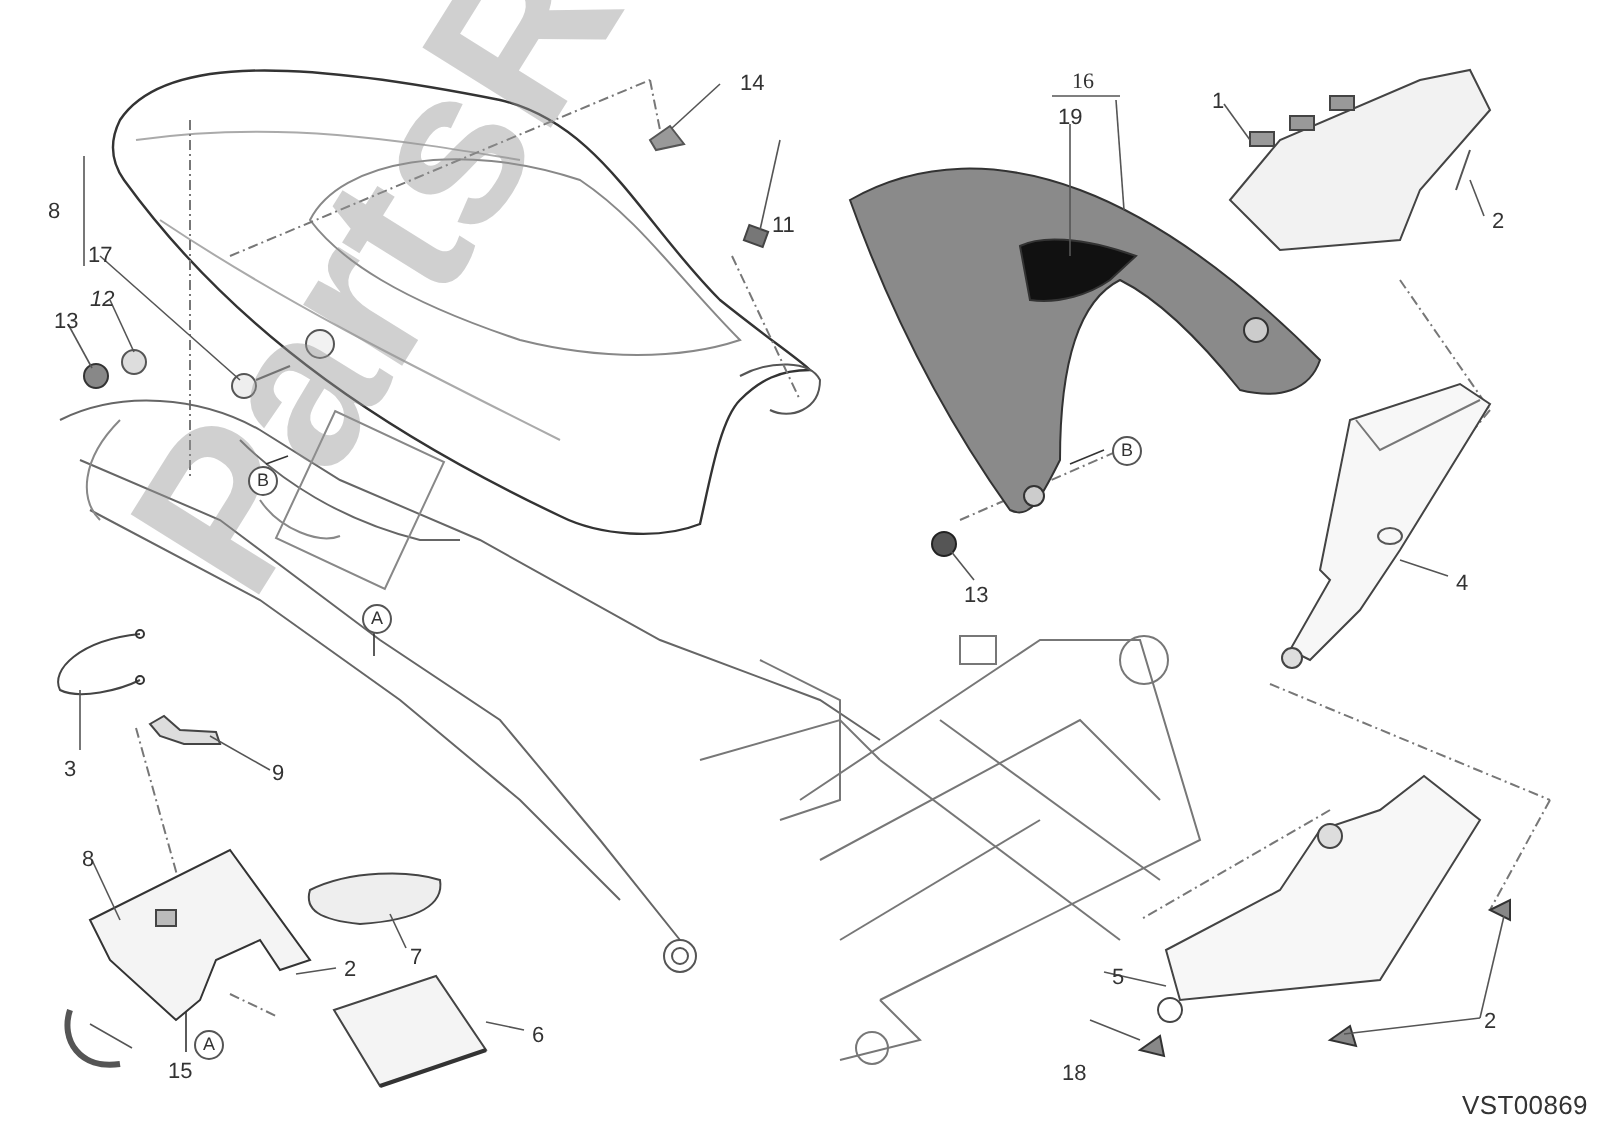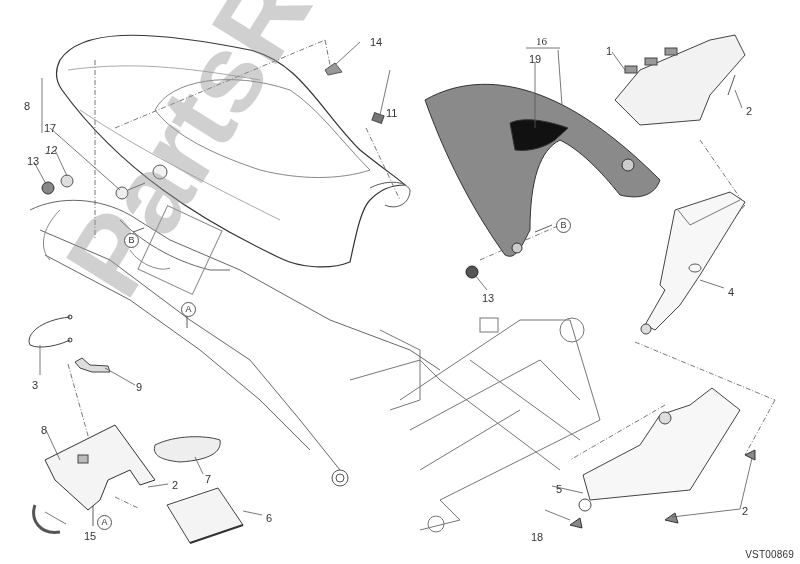--- a/index.html
+++ b/index.html
@@ -1,20 +1,20 @@
 <!DOCTYPE html>
 <html><head>
   <meta charset="utf-8">
   <style>
     html, body { margin: 0; padding: 0; background: #ffffff; }
     body { width: 800px; height: 564px; overflow: hidden; position: relative; font-family: "Liberation Sans", sans-serif; }
     #diagram { position: absolute; left: 0; top: 0; width: 800px; height: 564px; }
     .callout { position: absolute; font-size: 11px; color: #333; line-height: 1; font-family: "Liberation Sans", sans-serif; }
     .ref-circle { position: absolute; width: 13px; height: 13px; border: 1px solid #555; border-radius: 50%; font-size: 9px; text-align: center; line-height: 13px; color: #333; background: #fff; font-family: "Liberation Sans", sans-serif; }
-    .code { position: absolute; right: 6px; bottom: 4px; font-size: 10px; color: #333; letter-spacing: 0.2px; }
+    .code { position: absolute; right: 6px; bottom: 4px; font-size: 13px; color: #333; letter-spacing: 0.2px; }
     .watermark { position: absolute; left: 40px; top: 250px; font-size: 110px; font-weight: bold; color: rgba(150,150,150,0.45); transform: rotate(-58deg); transform-origin: 0 0; white-space: nowrap; font-family: "Liberation Sans", sans-serif; pointer-events: none; }
   </style>
 </head>
 <body>
 
 <svg id="diagram" viewBox="0 0 800 564" xmlns="http://www.w3.org/2000/svg">
   <g fill="none" stroke="#555" stroke-width="1">
 
     <g>
       <path d="M60 60 C 80 30, 140 28, 250 50 C 300 62, 320 110, 360 150 C 385 170, 400 180, 405 185 C 390 185, 380 190, 370 200 C 360 210, 355 240, 350 262 C 330 270, 300 268, 280 258 C 200 220, 120 170, 62 90 C 55 80, 55 70, 60 60 Z" stroke="#333" stroke-width="1.2" fill="#fff"></path>

